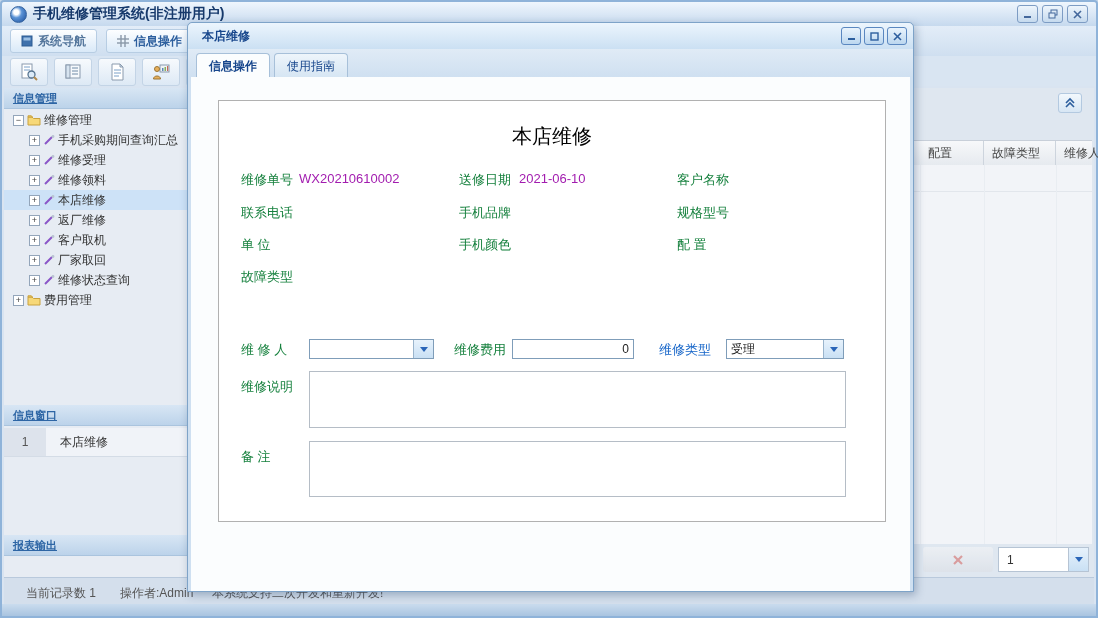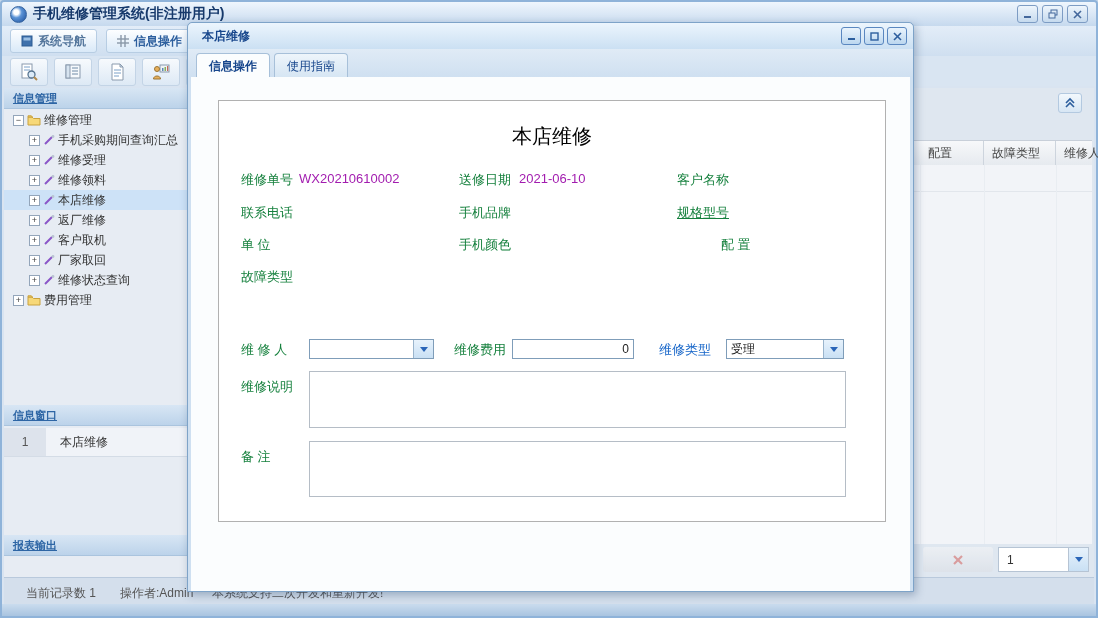--- a/index.html
+++ b/index.html
@@ -380,25 +380,25 @@
         <div class="form-title">本店维修</div>
 
         <span class="f-label" style="left:22px;top:70px;">维修单号</span>
         <span class="f-value" style="left:80px;top:70px;">WX20210610002</span>
         <span class="f-label" style="left:240px;top:70px;">送修日期</span>
         <span class="f-value" style="left:300px;top:70px;">2021-06-10</span>
         <span class="f-label" style="left:458px;top:70px;">客户名称</span>
 
         <span class="f-label" style="left:22px;top:103px;">联系电话</span>
         <span class="f-label" style="left:240px;top:103px;">手机品牌</span>
-        <span class="f-label" style="left:458px;top:103px;text-decoration:underline;">规格型号</span>
+        <span class="f-label" style="left:458px;top:103px;">规格型号</span>
 
         <span class="f-label" style="left:22px;top:135px;">单 位</span>
         <span class="f-label" style="left:240px;top:135px;">手机颜色</span>
-        <span class="f-label" style="left:458px;top:135px;margin-left:44px;">配 置</span>
+        <span class="f-label" style="left:458px;top:135px;">配 置</span>
 
         <span class="f-label" style="left:22px;top:167px;">故障类型</span>
 
         <span class="f-label" style="left:22px;top:240px;">维 修 人</span>
         <span class="dd" style="left:90px;top:238px;width:125px;">
           <span class="dd-val"></span>
           <span class="ddbtn">
               <span class="caret"></span>
             </span>
         </span>

